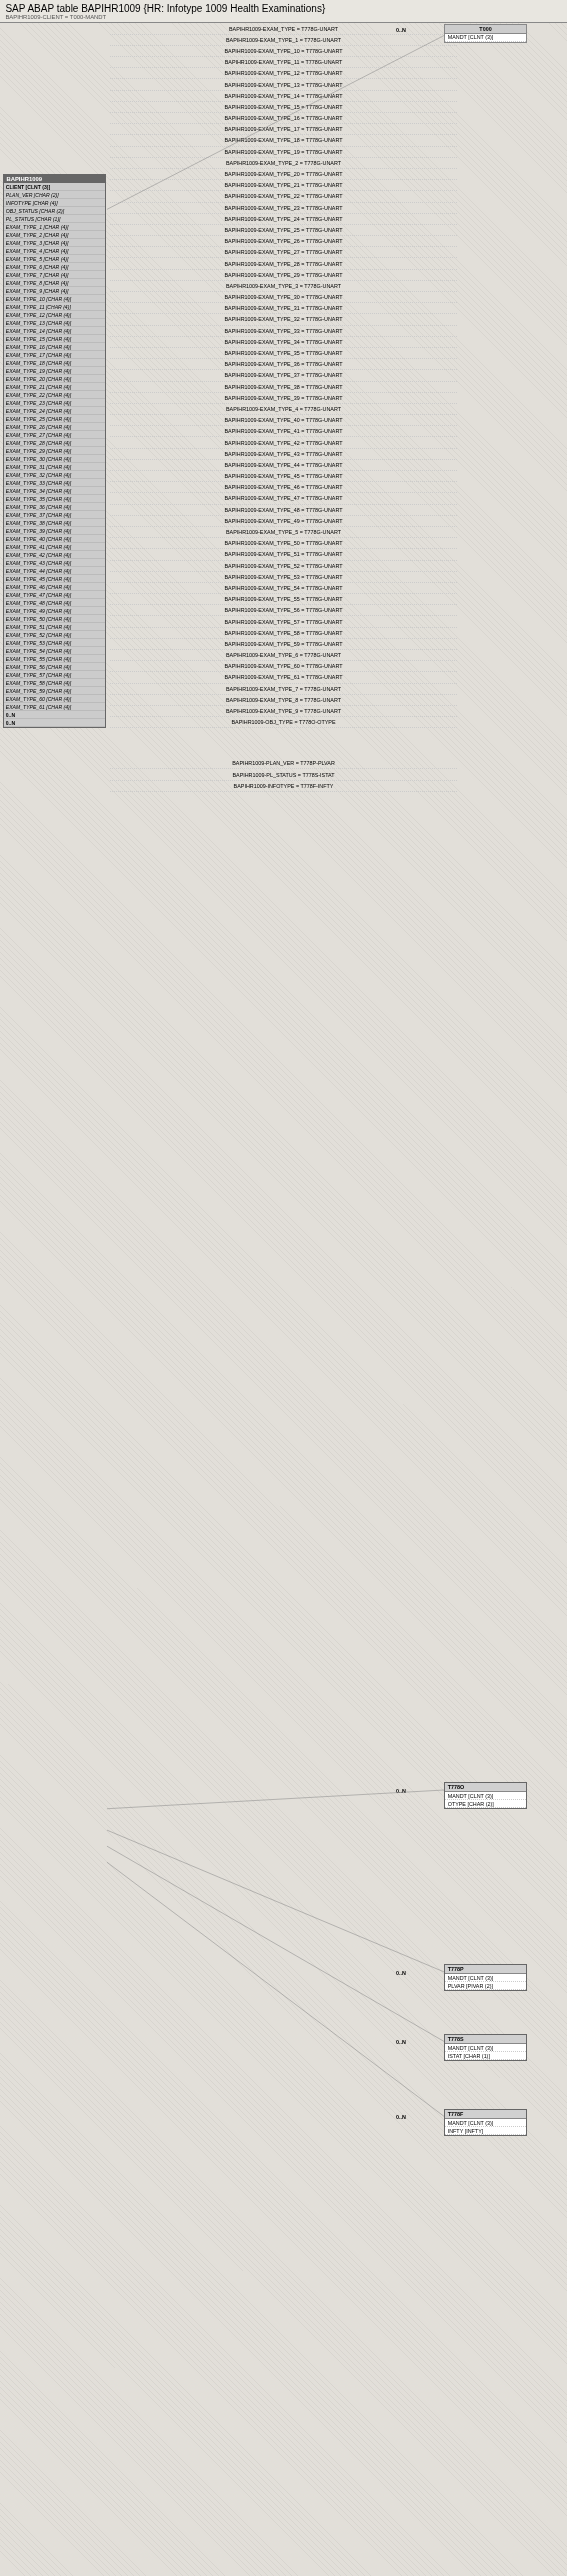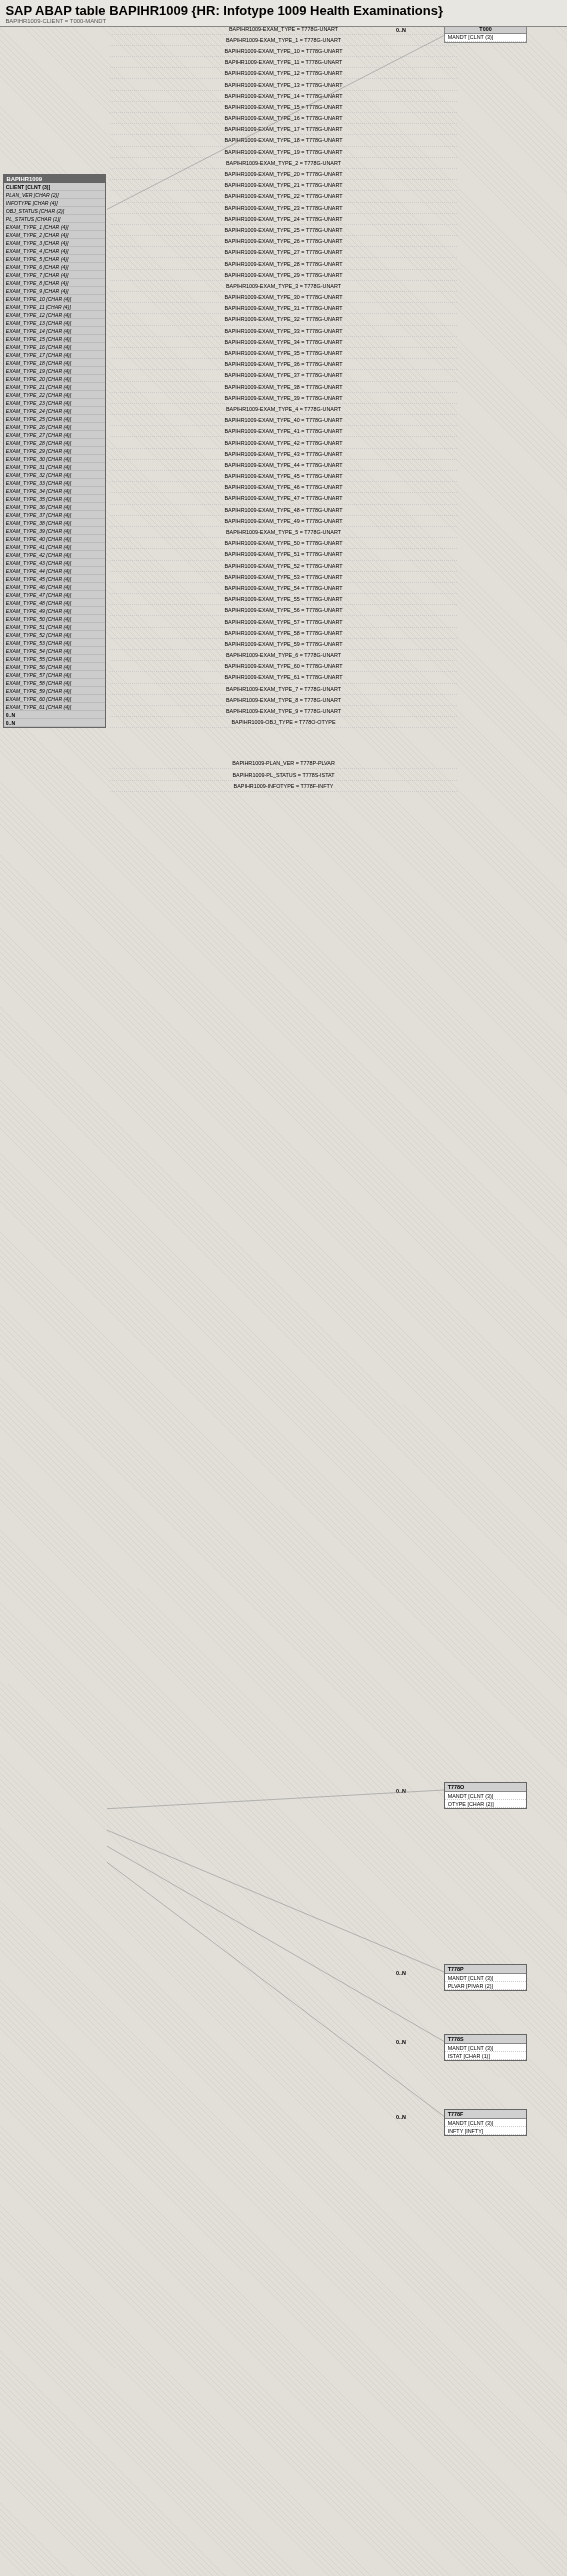--- a/index.html
+++ b/index.html
@@ -49,22 +49,22 @@
       min-height: 2576px;
       background: #e0ddd8;
     }
     
     .top-bar {
       background: #e8e6e0;
       padding: 2.7px 5.4px;
       border-bottom: 1.1px solid #888;
     }
     .top-bar-title {
-      font-size: 13px;
-      font-weight: bold;
+      font-size: 10px;
+      font-weight: normal;
     }
     .top-bar-sub {
       font-size: 5.9px;
       color: #555;
     }
     
     .sidebar {
       position: absolute;
       left: 2.7px;
       top: 174px;

